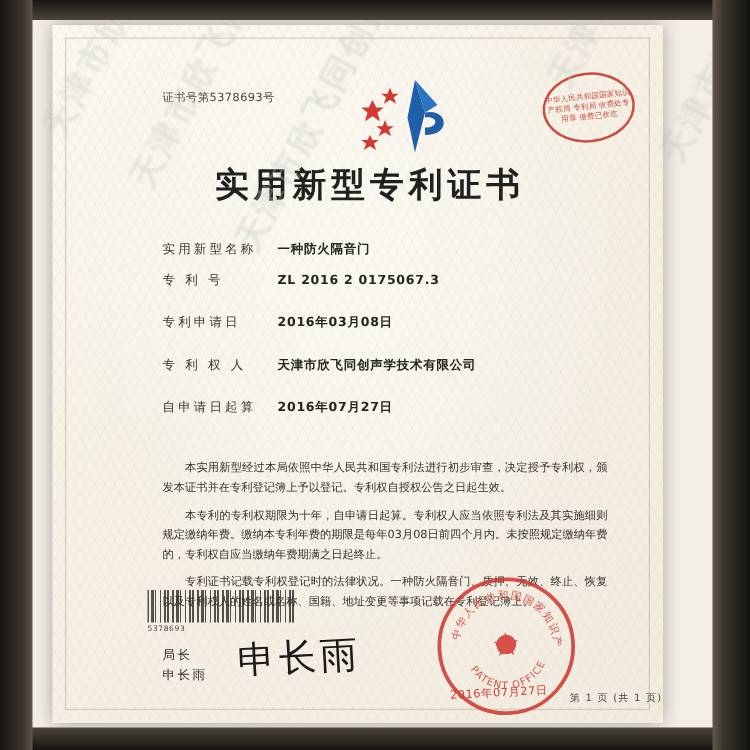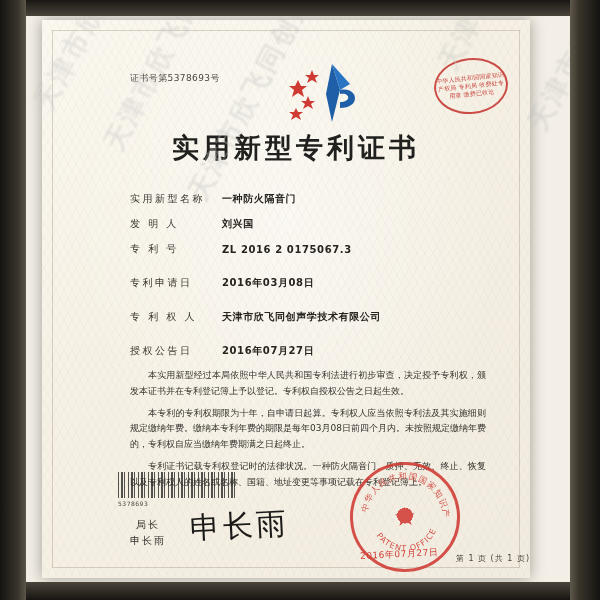--- a/index.html
+++ b/index.html
@@ -220,21 +220,20 @@
 
   
   .sig-label {
     position: absolute;
     left: 88px;
     top: 497px;
     font-size: 10px;
     line-height: 1.6;
     color: #2f2c27;
     letter-spacing: 2px;
-    text-align: center;
   }
   .sig-hand {
     position: absolute;
     left: 148px;
     top: 486px;
     font-size: 30px;
     color: #1b1a18;
     font-family: "DejaVu Serif", serif;
     letter-spacing: 3px;
     transform: rotate(-3deg);
@@ -331,38 +330,34 @@
       <div class="st-inner">中华人民共和国国家知识产权局 专利局 收费处专用章 缴费已收讫</div>
     </div>
 
     <div class="title">实用新型专利证书</div>
 
     <div class="fields">
       <div class="row">
         <div class="label">实用新型名称</div>
         <div class="value">一种防火隔音门</div>
       </div>
-      <div class="row">
-        <div class="label">发 明 人</div>
-        <div class="value">刘兴国</div>
-      </div>
       <div class="row row-spaced">
         <div class="label">专 利 号</div>
         <div class="value">ZL 2016 2 0175067.3</div>
       </div>
       <div class="row row-spaced">
         <div class="label">专利申请日</div>
         <div class="value">2016年03月08日</div>
       </div>
       <div class="row row-spaced">
         <div class="label">专 利 权 人</div>
         <div class="value">天津市欣飞同创声学技术有限公司</div>
       </div>
       <div class="row">
-        <div class="label">授权公告日</div>
+        <div class="label">自申请日起算</div>
         <div class="value">2016年07月27日</div>
       </div>
     </div>
 
     <div class="body-text">
       <p>本实用新型经过本局依照中华人民共和国专利法进行初步审查，决定授予专利权，颁发本证书并在专利登记簿上予以登记。专利权自授权公告之日起生效。</p>
       <p>本专利的专利权期限为十年，自申请日起算。专利权人应当依照专利法及其实施细则规定缴纳年费。缴纳本专利年费的期限是每年03月08日前四个月内。未按照规定缴纳年费的，专利权自应当缴纳年费期满之日起终止。</p>
       <p>专利证书记载专利权登记时的法律状况。一种防火隔音门、质押、无效、终止、恢复以及专利权人的姓名或名称、国籍、地址变更等事项记载在专利登记簿上。</p>
     </div>
 

